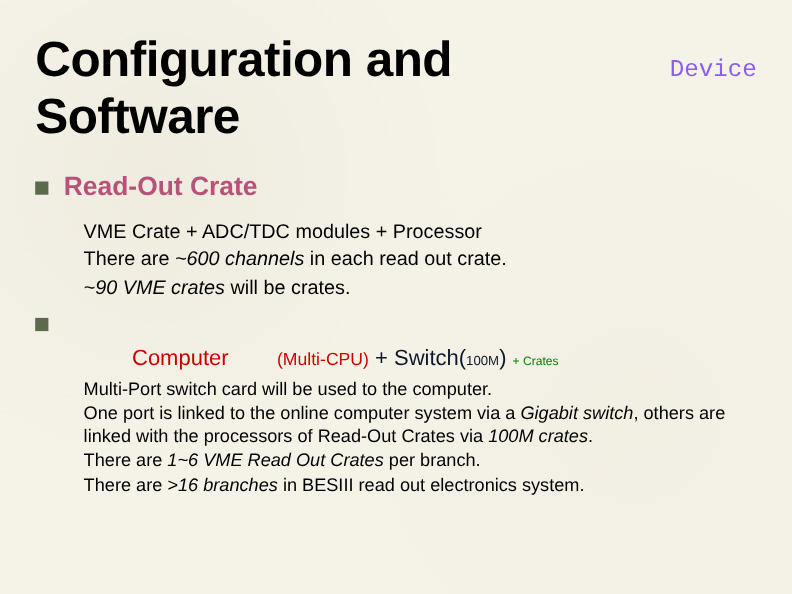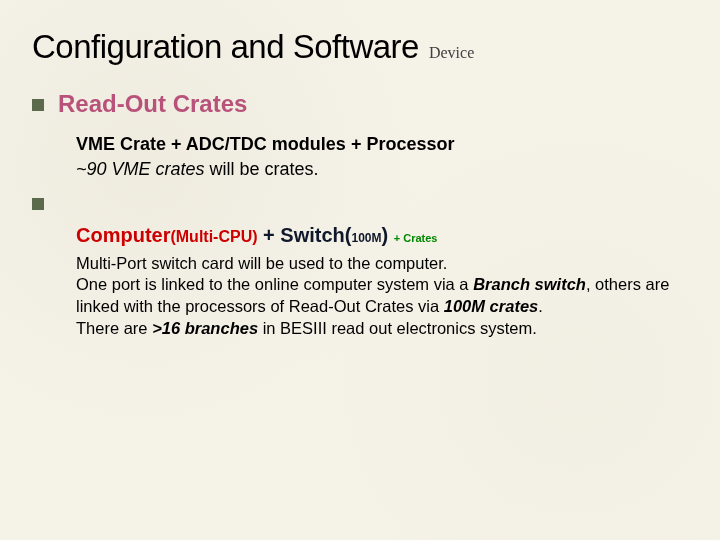--- a/index.html
+++ b/index.html
@@ -13,30 +13,30 @@
     padding: 28px 32px 20px 32px;
     color: #000;
   }
   .title-row {
     display: flex;
     align-items: baseline;
     gap: 10px;
     margin-bottom: 24px;
   }
   .title {
-    font-size: 33px;
-    font-weight: normal;
+    font-size: 45px;
+    font-weight: bold;
     color: #000;
     font-family: Verdana, sans-serif;
     letter-spacing: -0.5px;
   }
   .title-sub {
-    font-size: 16px;
-    color: #404040;
-    font-family: Liberation Serif, serif;
+    font-size: 22px;
+    color: #8b5cf6;
+    font-family: Liberation Mono, monospace;
   }
   .section {
     margin-bottom: 14px;
   }
   .section-head {
     display: flex;
     align-items: center;
     gap: 14px;
     margin-bottom: 14px;
   }
@@ -60,56 +60,62 @@
     font-size: 18px;
     line-height: 1.35;
     font-family: Verdana, sans-serif;
     margin-bottom: 1px;
   }
   .line-sm {
     font-size: 16px;
     line-height: 1.32;
     font-family: Verdana, sans-serif;
   }
-  .bold { font-weight: bold; }
+  .bold { font-weight: normal; }
   .italic { font-style: italic; }
-  .red { color: #cc0000; }
+  .red { color: #cc0000; margin-left: 44px; }
   .blue { color: #0f172a; }
   .green { color: #008800; }
   .section2-body .line-sm { font-size: 16.5px; }
   .composite { font-size: 20px; }
 </style>
 </head>
 <body>
 
 <div class="title-row">
   <span class="title">Configuration and Software</span>
   <span class="title-sub">Device</span>
 </div>
 
 <div class="section">
   <div class="section-head">
     <div class="bullet"></div>
-    <div class="section-title">Read-Out Crates</div>
+    <div class="section-title">Read-Out Crate</div>
   </div>
   <div class="section-body">
     <div class="line bold">VME Crate + ADC/TDC modules + Processor</div>
+    <div class="line">
+      <span>There are </span><span class="italic">~600 channels</span><span> in each read out crate.</span>
+    </div>
     <div class="line">
       <span class="italic">~90 VME crates</span><span> will be crates.</span>
     </div>
   </div>
 </div>
 
 <div class="section">
   <div class="section-head">
     <div class="bullet"></div>
   </div>
   <div class="section-body section2-body">
     <div class="composite bold" style="margin-bottom:6px;"><span class="red">Computer</span><span class="red" style="font-size:16px">(Multi-CPU)</span><span class="blue"> + Switch(</span><span class="blue" style="font-size:12px">100M</span><span class="blue">) </span><span class="green" style="font-size:11px">+ Crates</span></div>
     <div class="line-sm">Multi-Port switch card will be used to the  computer.</div>
     <div class="line-sm">
-      <span>One port is linked to the online computer system via a </span><span class="bold italic">Branch  switch</span><span>, others are linked with the processors of Read-Out Crates via </span><span class="bold italic">100M crates</span><span>.</span>
+      <span>One port is linked to the online computer system via a </span><span class="bold italic">Gigabit  switch</span><span>, others are linked with the processors of Read-Out Crates via </span><span class="bold italic">100M crates</span><span>.</span>
+    </div>
+    <div class="line-sm">
+      <span>There are </span><span class="bold italic">1~6 VME Read Out Crates</span><span> per branch.</span>
     </div>
     <div class="line-sm">
       <span>There are  </span><span class="bold italic">&gt;16 branches</span><span> in BESIII read out electronics system.</span>
     </div>
   </div>
 </div>
 
 </body></html>

